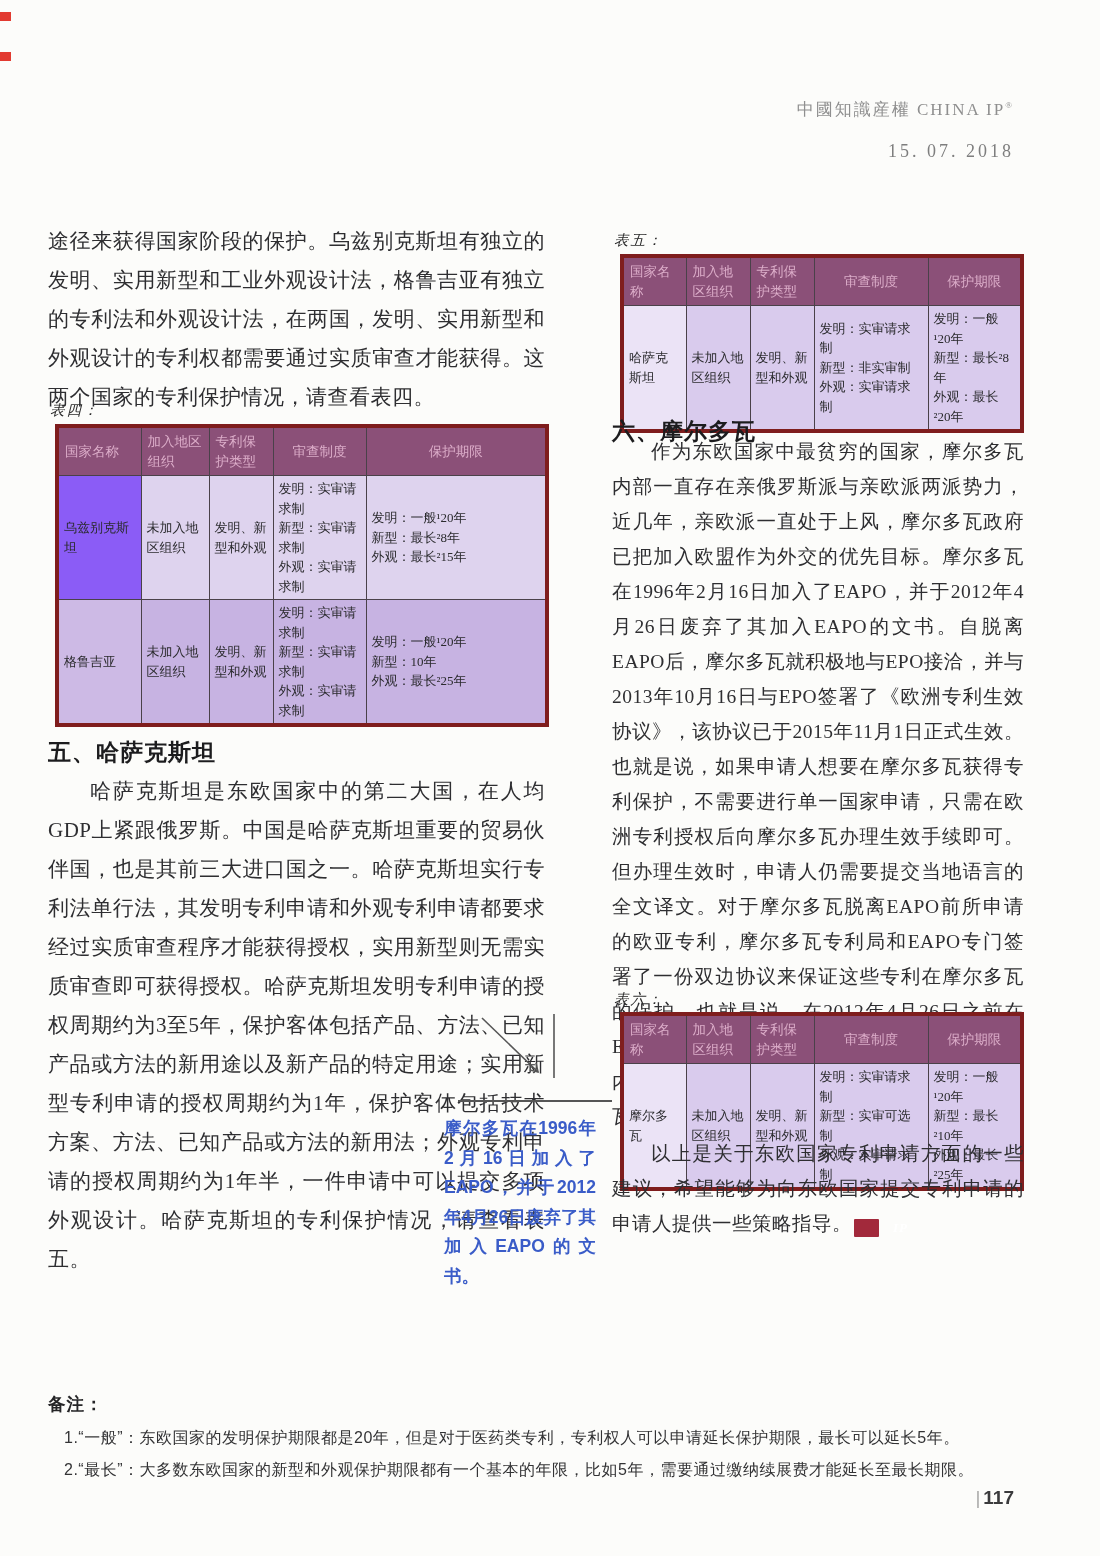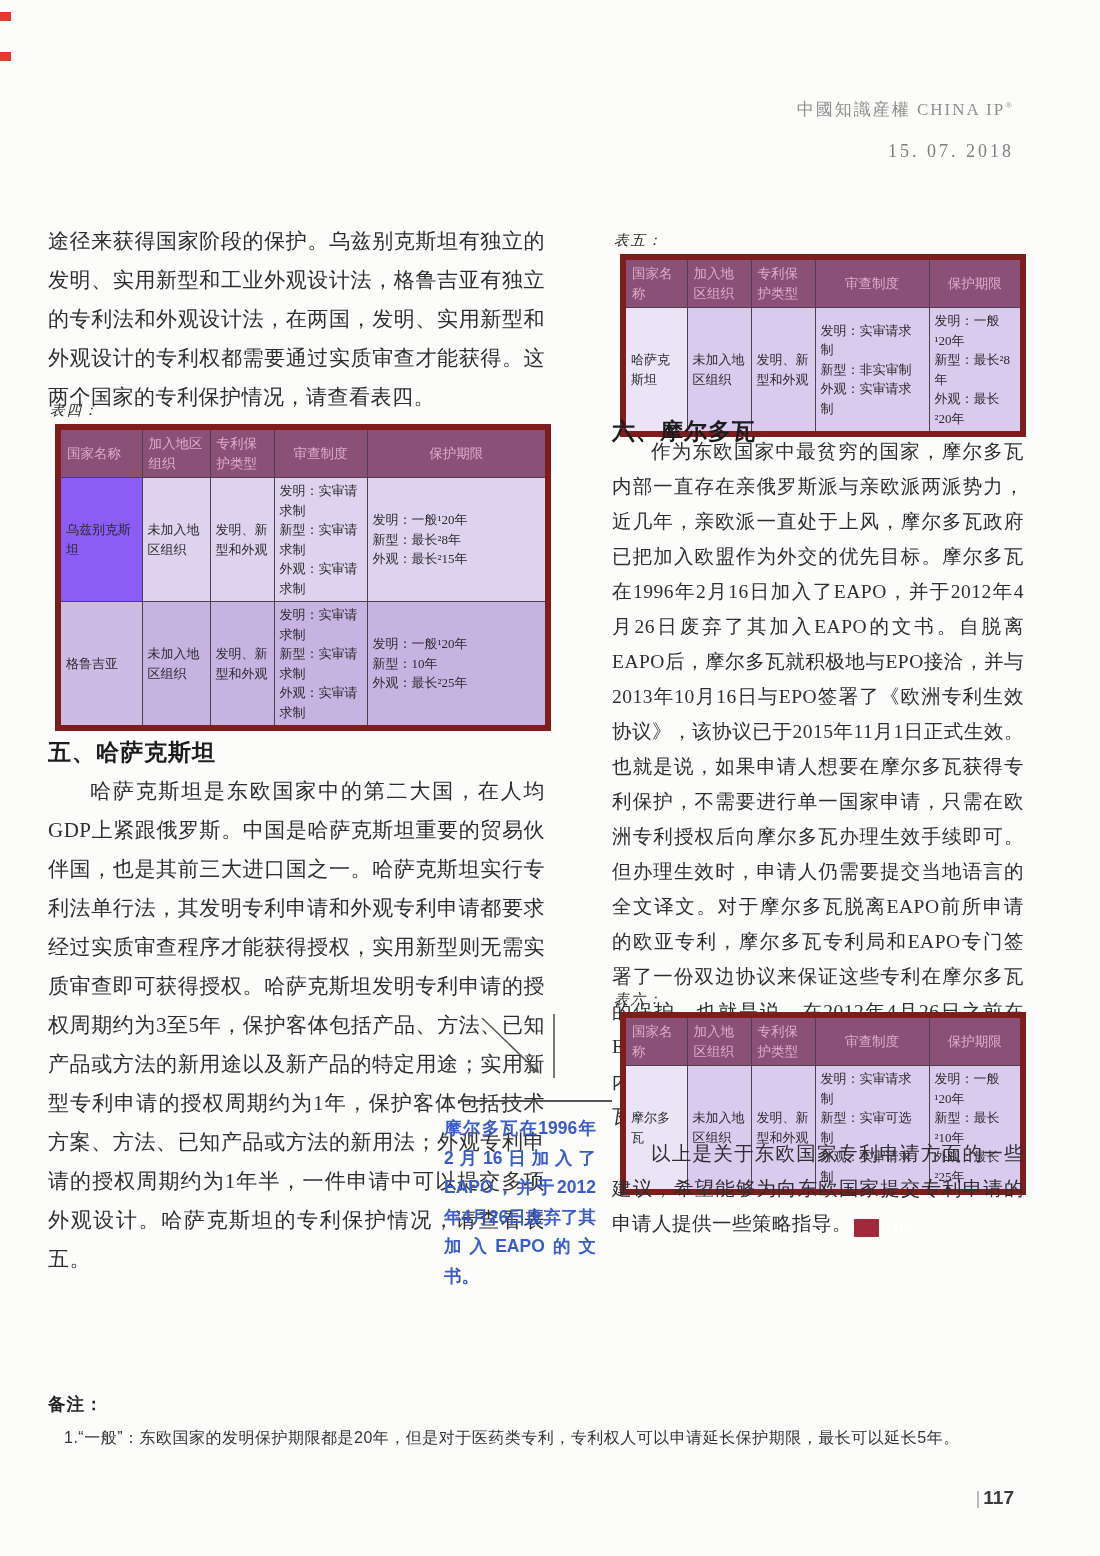--- a/index.html
+++ b/index.html
@@ -20,21 +20,21 @@
   
   .para{position:absolute;text-align:justify;letter-spacing:.5px;}
   .lc{left:48px;width:497px;font-size:21px;line-height:39px;}
   .rc{left:612px;width:412px;font-size:19.5px;line-height:35px;}
   .indent{text-indent:2em;}
   .sec-title{position:absolute;font-family:"Liberation Sans",sans-serif;font-weight:bold;
     font-size:23px;color:#1c1c1e;letter-spacing:1px;}
   .tbl-label{position:absolute;font-style:italic;font-size:14.5px;color:#2a2a2a;letter-spacing:2px;}
   
   table.ptable{position:absolute;border-collapse:collapse;table-layout:fixed;
-    border:6px solid #7f1d1d;}
+    border:4px solid #7f1d1d;}
   .ptable th{background:#8b5078;color:#dcadc9;font-weight:normal;font-size:13.5px;
     text-align:left;padding:4px 6px;border:1.6px solid #4a4149;line-height:1.45;vertical-align:middle;}
   .ptable th.ctr{text-align:center;}
   .ptable td{border:1.6px solid #4a4149;font-size:13px;padding:3px 5px;line-height:1.5;
     vertical-align:middle;white-space:pre-line;color:#2b2b2e;}
   .r-light td{background:#ded3ee;} .r-light td:first-child{background:#8b5cf6;}
   .r-dark  td{background:#c7b3e2;} .r-dark  td:first-child{background:#cdbae5;}
   .r-mid   td{background:#d9cbed;} .r-mid   td:first-child{background:#ebe3f6;}
   
   .pq-arrow{position:absolute;left:468px;top:1012px;}
@@ -192,16 +192,17 @@
 新型：最长²10年
 外观：最长²25年</td>
       </tr>
     </tbody>
   </table>
 
   <div class="para rc indent" style="top:1136px"><span>以上是关于东欧国家专利申请方面的一些建议，希望能够为向东欧国家提交专利申请的申请人提供一些策略指导。</span><span class="ip-logo">IP</span></div>
 
   <div class="notes-title">备注：</div>
   <div class="note-item" style="top:1428px">1.“一般”：东欧国家的发明保护期限都是20年，但是对于医药类专利，专利权人可以申请延长保护期限，最长可以延长5年。</div>
+  <div class="note-item" style="top:1460px">2.“最长”：大多数东欧国家的新型和外观保护期限都有一个基本的年限，比如5年，需要通过缴纳续展费才能延长至最长期限。</div>
 
   <div class="footer-page"><span class="bar">|</span><span>117</span></div>
 
 </div>
 
 </body></html>

